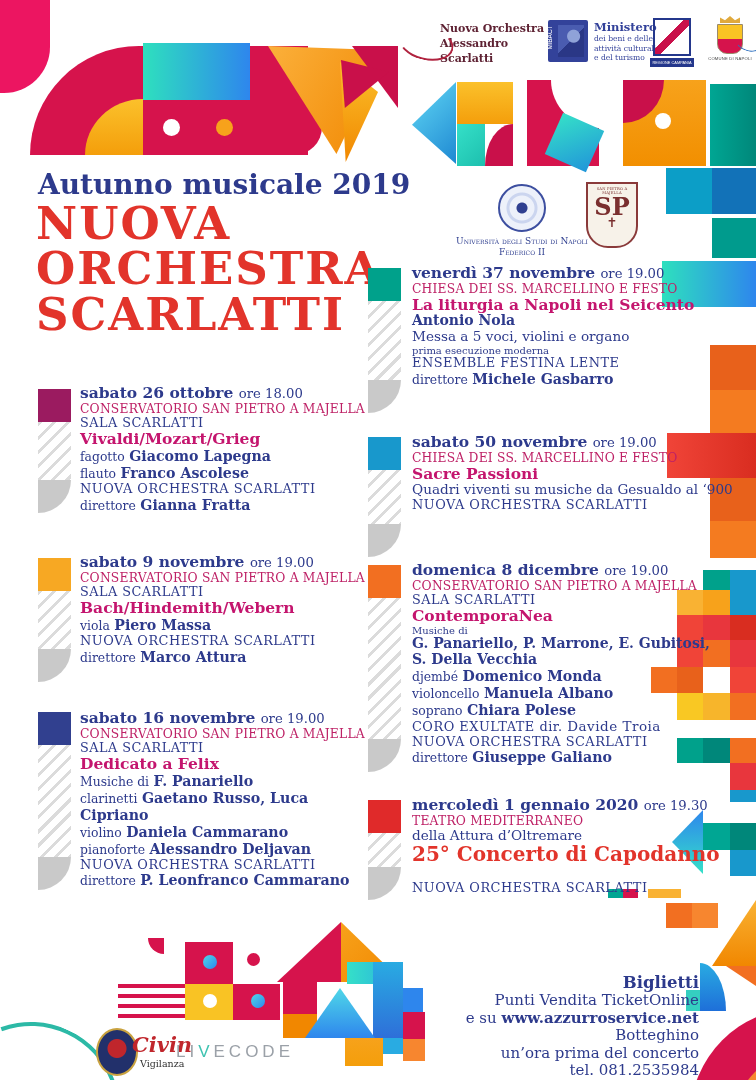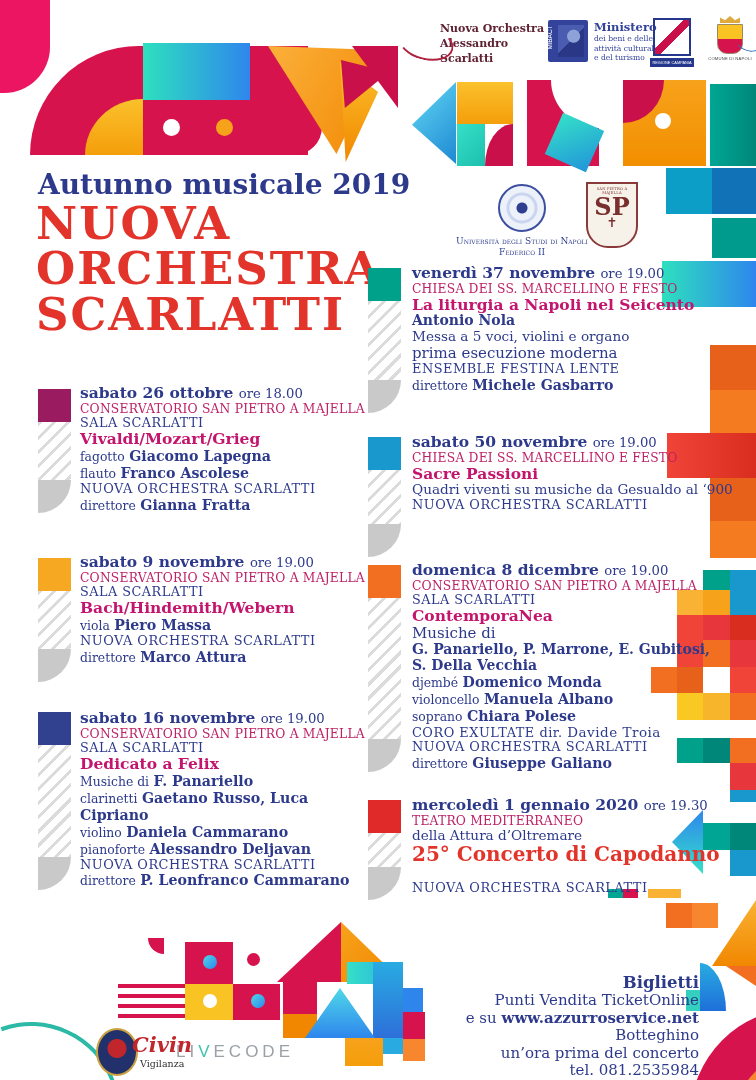--- a/index.html
+++ b/index.html
@@ -12,21 +12,21 @@
   .dt{font-weight:bold;font-size:15.5px;}
   .dt .tm{font-weight:normal;font-size:13.2px;}
   .vn{color:var(--venue,#BE2166);font-size:12.3px;letter-spacing:.2px;margin-top:2px;}
   .vn2{font-size:12.8px;letter-spacing:.5px;margin-top:1px;}
   .tt{color:var(--magenta,#C4156E);font-weight:bold;font-size:15.5px;margin-top:13px;}
   .g{margin-top:13px;}
   .rl .r{font-size:12.4px;}
   .rl .n{font-weight:bold;font-size:14.2px;}
   .cp{font-size:12.9px;letter-spacing:.5px;}
   .sub{font-size:13.6px;margin-top:1px;}
-  .sm{font-size:15px;}
+  .sm{font-size:10px;}
   .bold{font-weight:bold;}
   .big{color:var(--red,#E2342B);font-weight:bold;font-size:20px;margin-top:12px;}
   
   .marker{position:absolute;width:33px;display:flex;flex-direction:column;}
   .mk-sq{height:33px;background:var(--mk,#999);}
   .mk-st{flex:1;background:repeating-linear-gradient(135deg,#DBDBDB 0 3px,#fff 3px 10px);}
   .mk-cv{height:33px;background:var(--gray,#C9C9C9);border-radius:0 0 100% 0;}
   
   .season{position:absolute;left:38px;top:168px;color:var(--navy,#2D3A8C);font-weight:bold;font-size:28px;}
   .mainTitle{position:absolute;left:36px;top:201px;color:var(--red,#E2342B);font-weight:bold;

